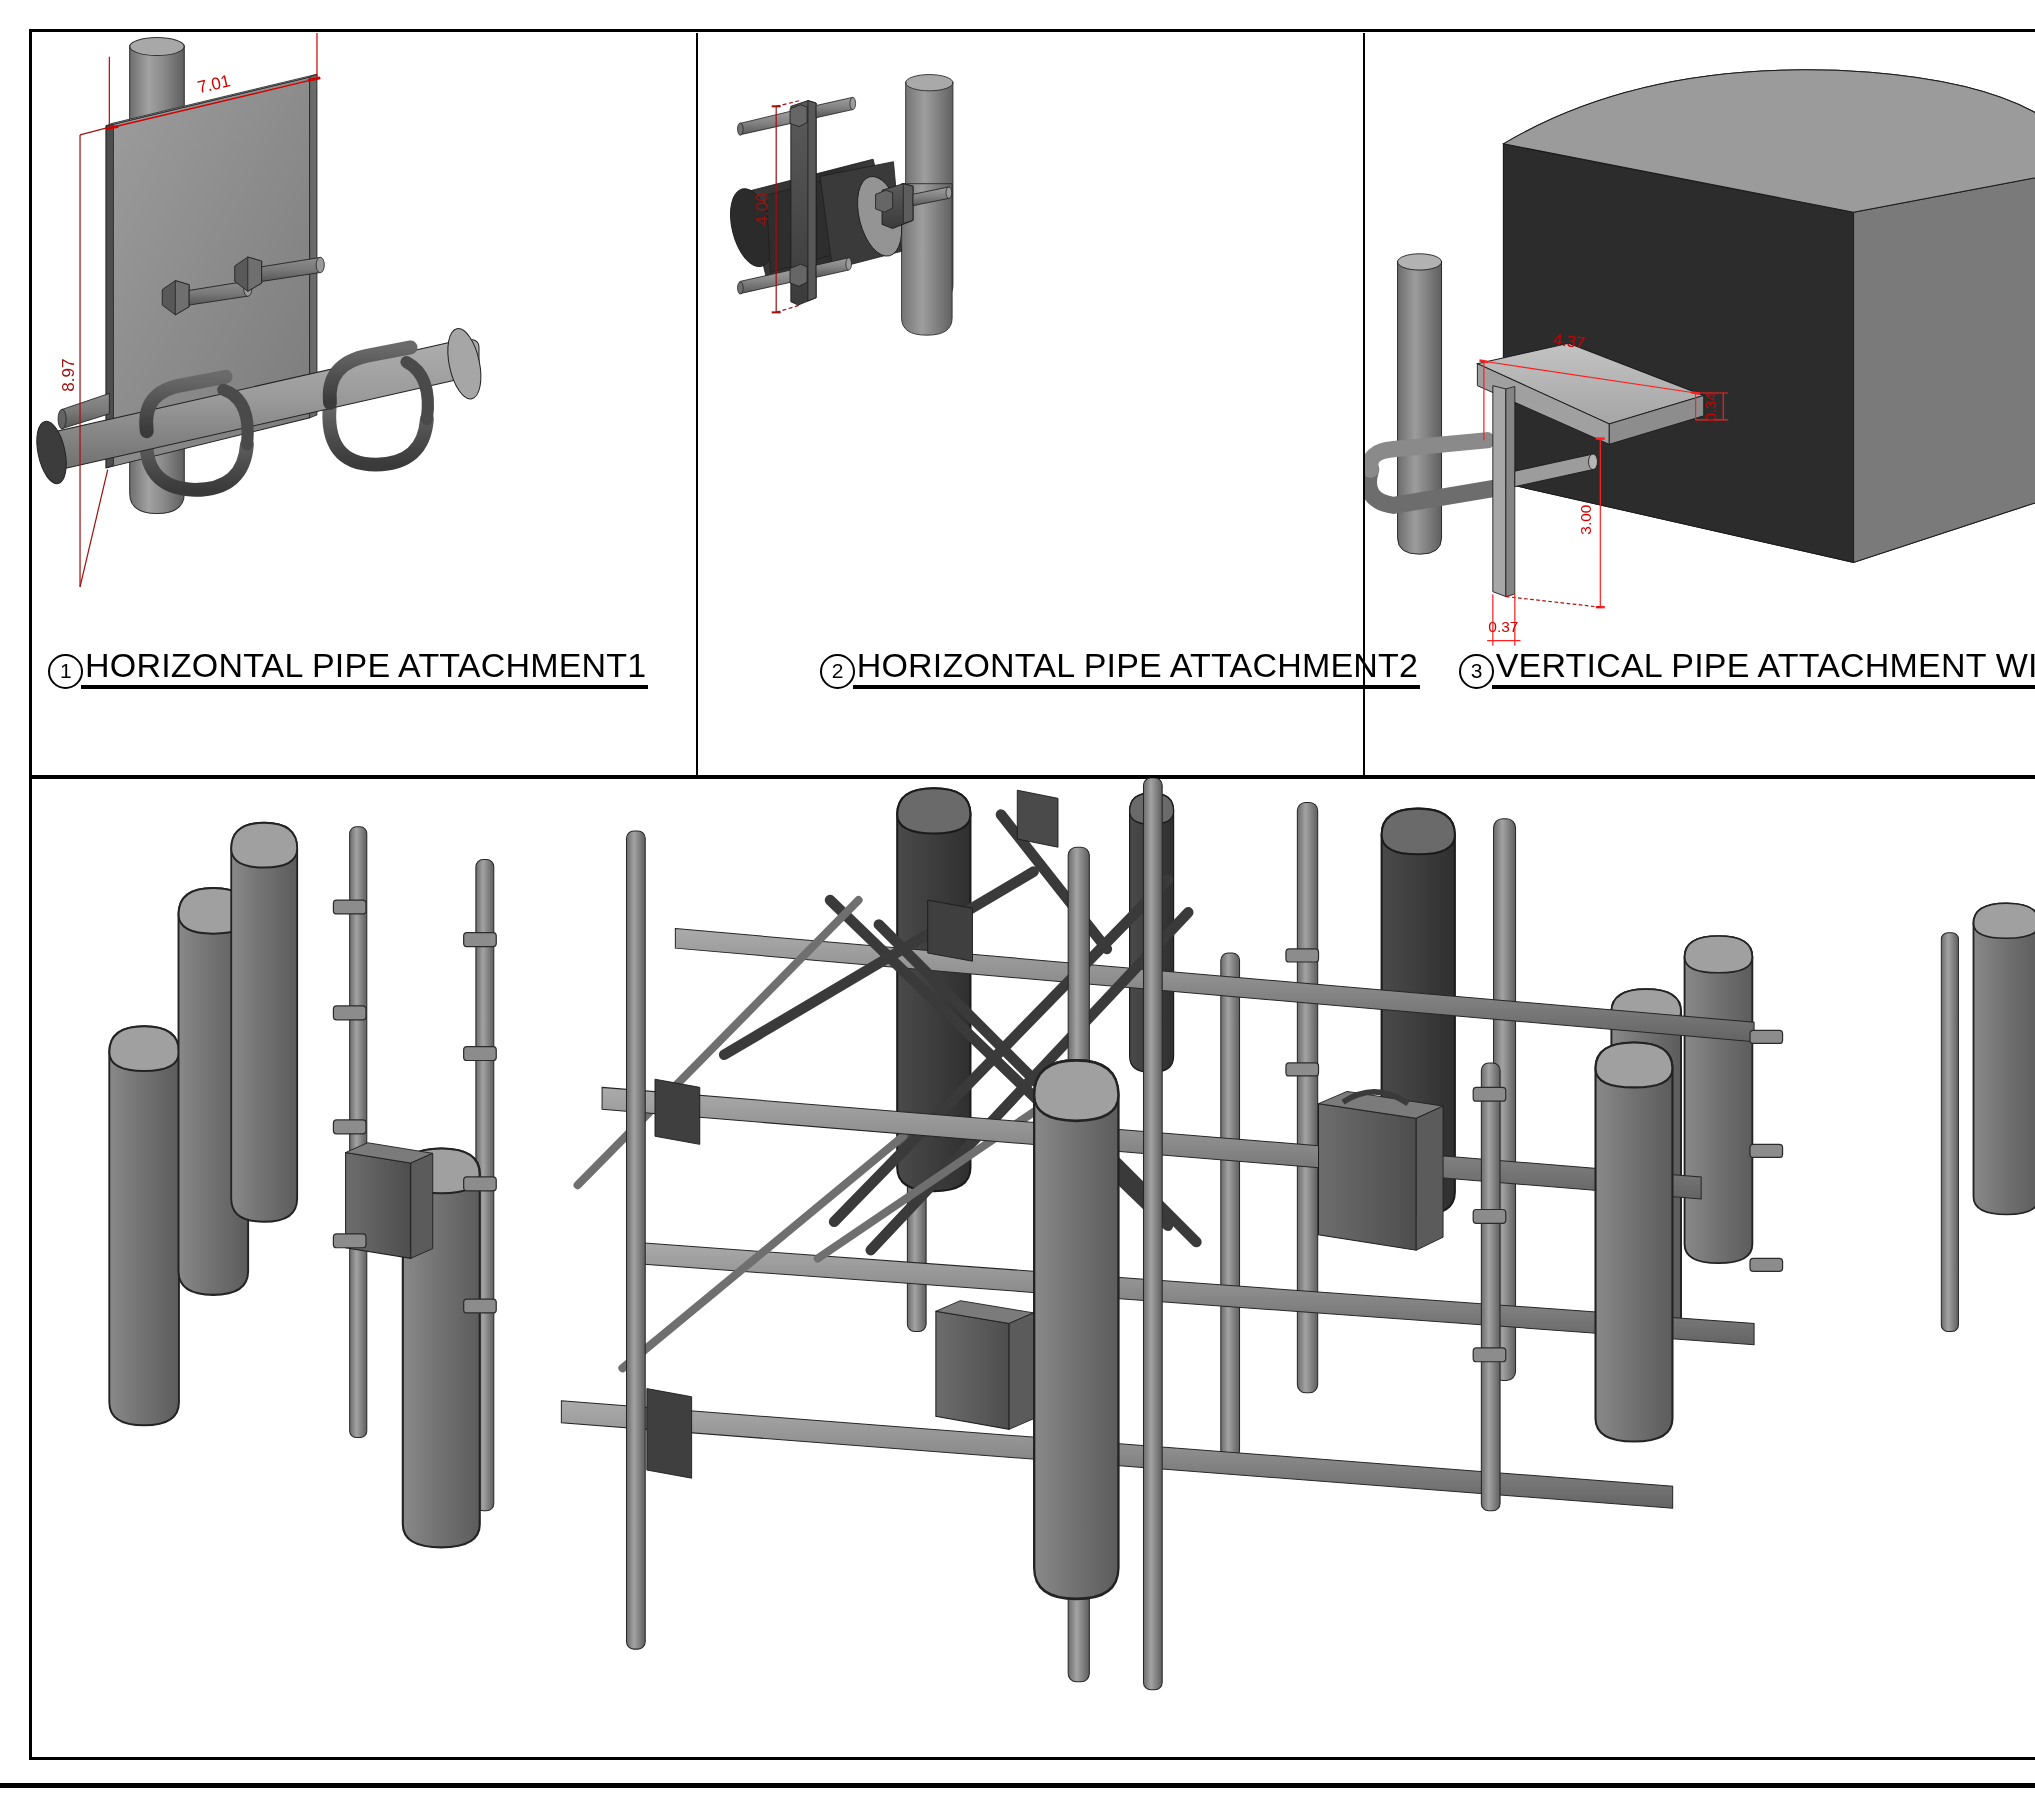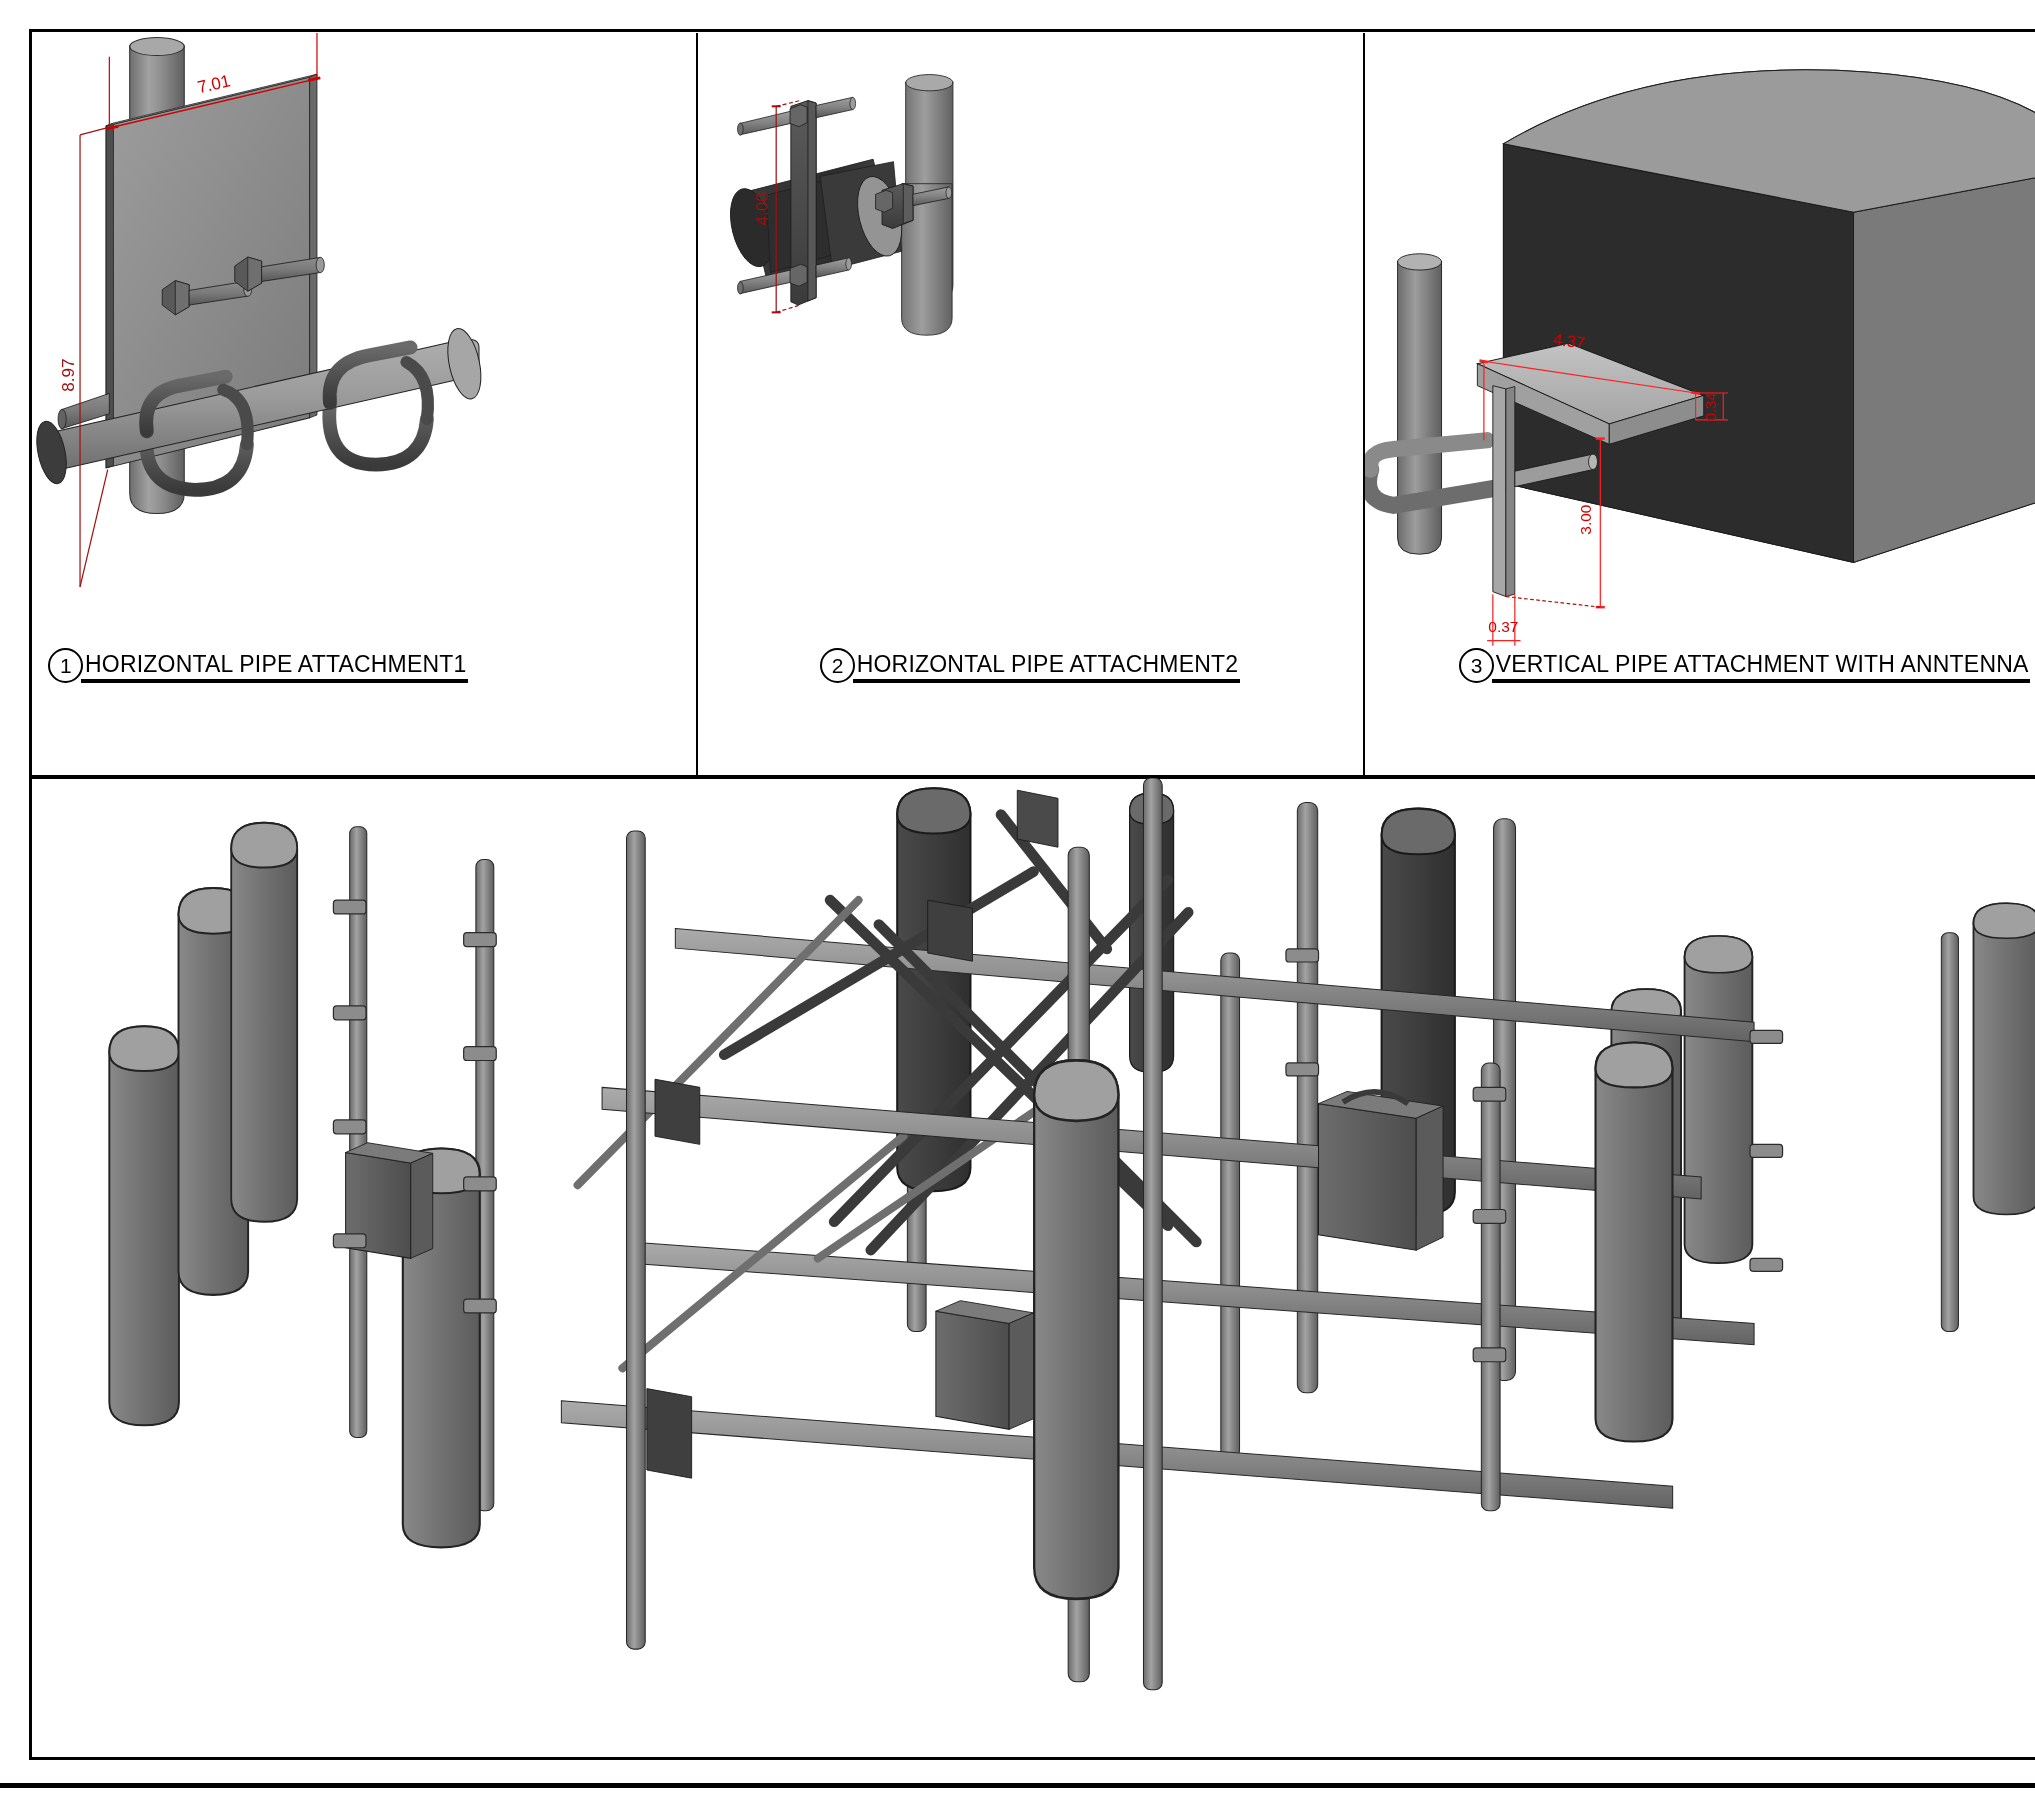--- a/index.html
+++ b/index.html
@@ -20,21 +20,21 @@
 
   
   .cell{position:absolute;box-sizing:border-box;}
 
   
   .callout{position:absolute;display:flex;align-items:flex-end;white-space:nowrap;}
   .bubble{width:35px;height:35px;border:2px solid #000;border-radius:50%;
           display:flex;align-items:center;justify-content:center;
           font-size:21px;color:#000;background:#fff;flex:none;box-sizing:border-box;}
   .title-wrap{position:relative;margin-left:-2.4px;padding-bottom:0;}
-  .title-txt{font-size:23px;letter-spacing:0.2px;color:#000;line-height:1.0;
+  .title-txt{font-size:34px;letter-spacing:0.2px;color:#000;line-height:1.0;
              display:block;padding:0 1.6px 3.3px 4.1px;text-align:right;}
   .title-rule{height:3.7px;background:#000;width:100%;}
 
   
   .art{position:absolute;left:0;top:0;width:100%;height:100%;}
   svg{display:block;}
   .dimtxt{fill:#d40000;font-family:"Liberation Sans",sans-serif;}
   .dimtxt-dark{fill:#a01010;font-family:"Liberation Sans",sans-serif;}
 </style>
 </head>

